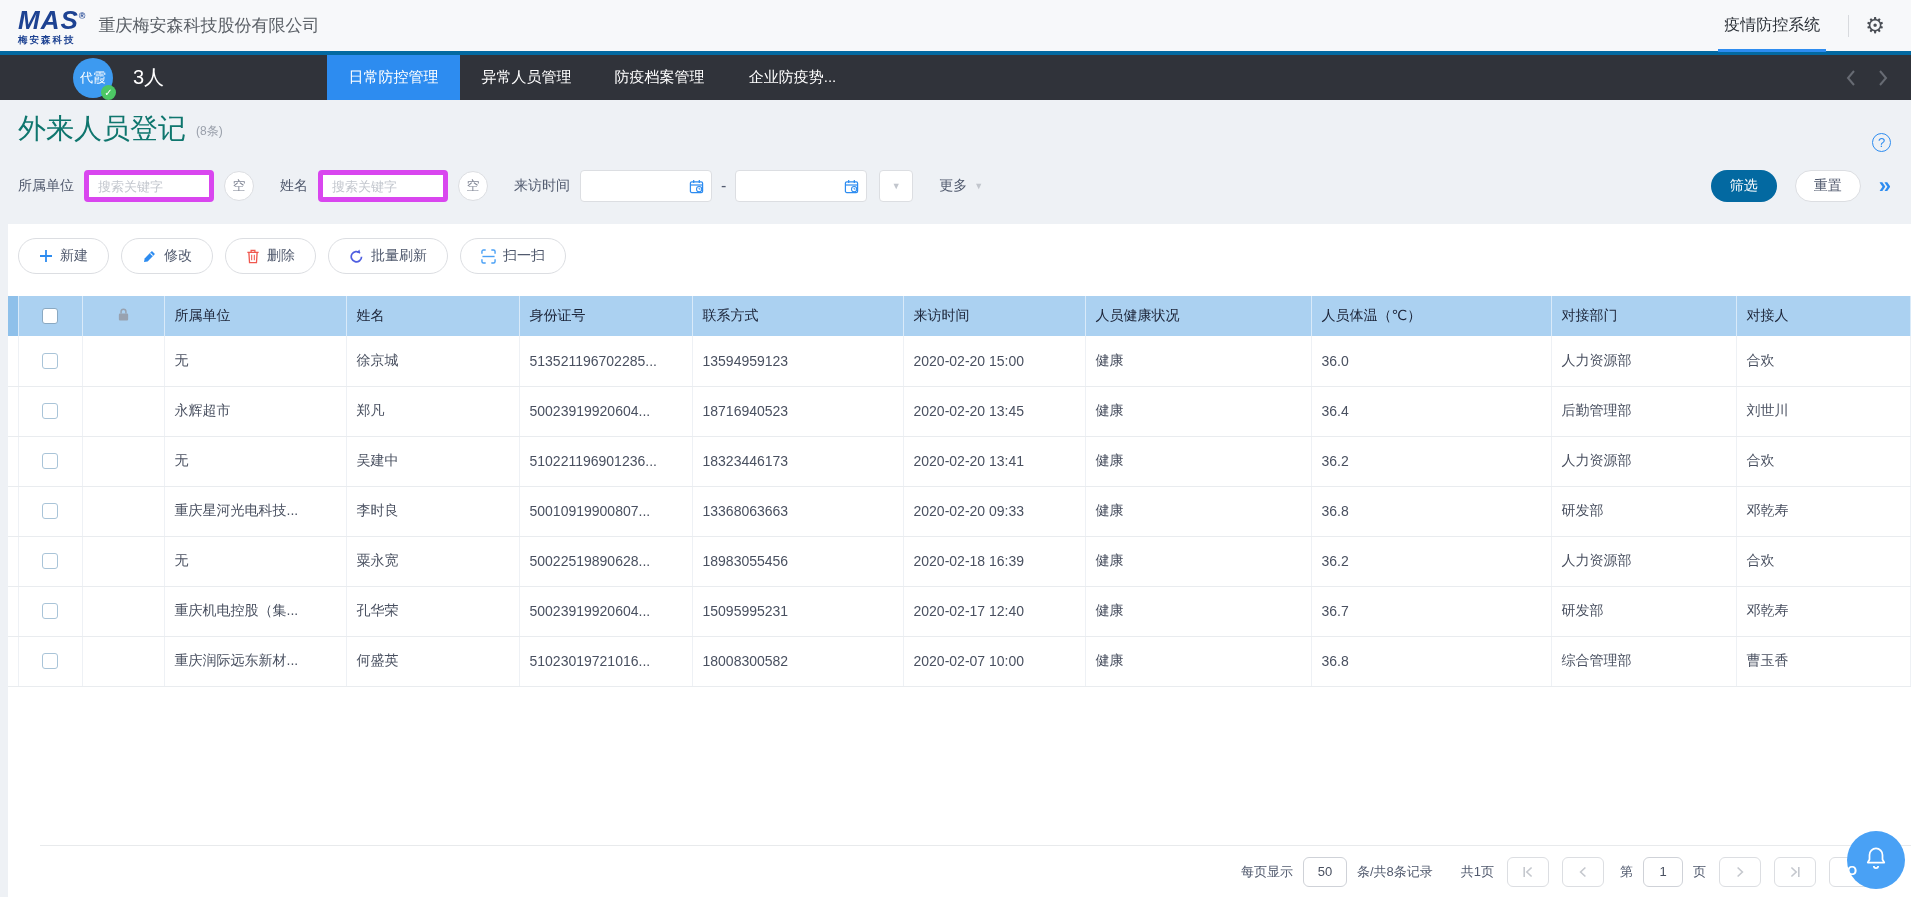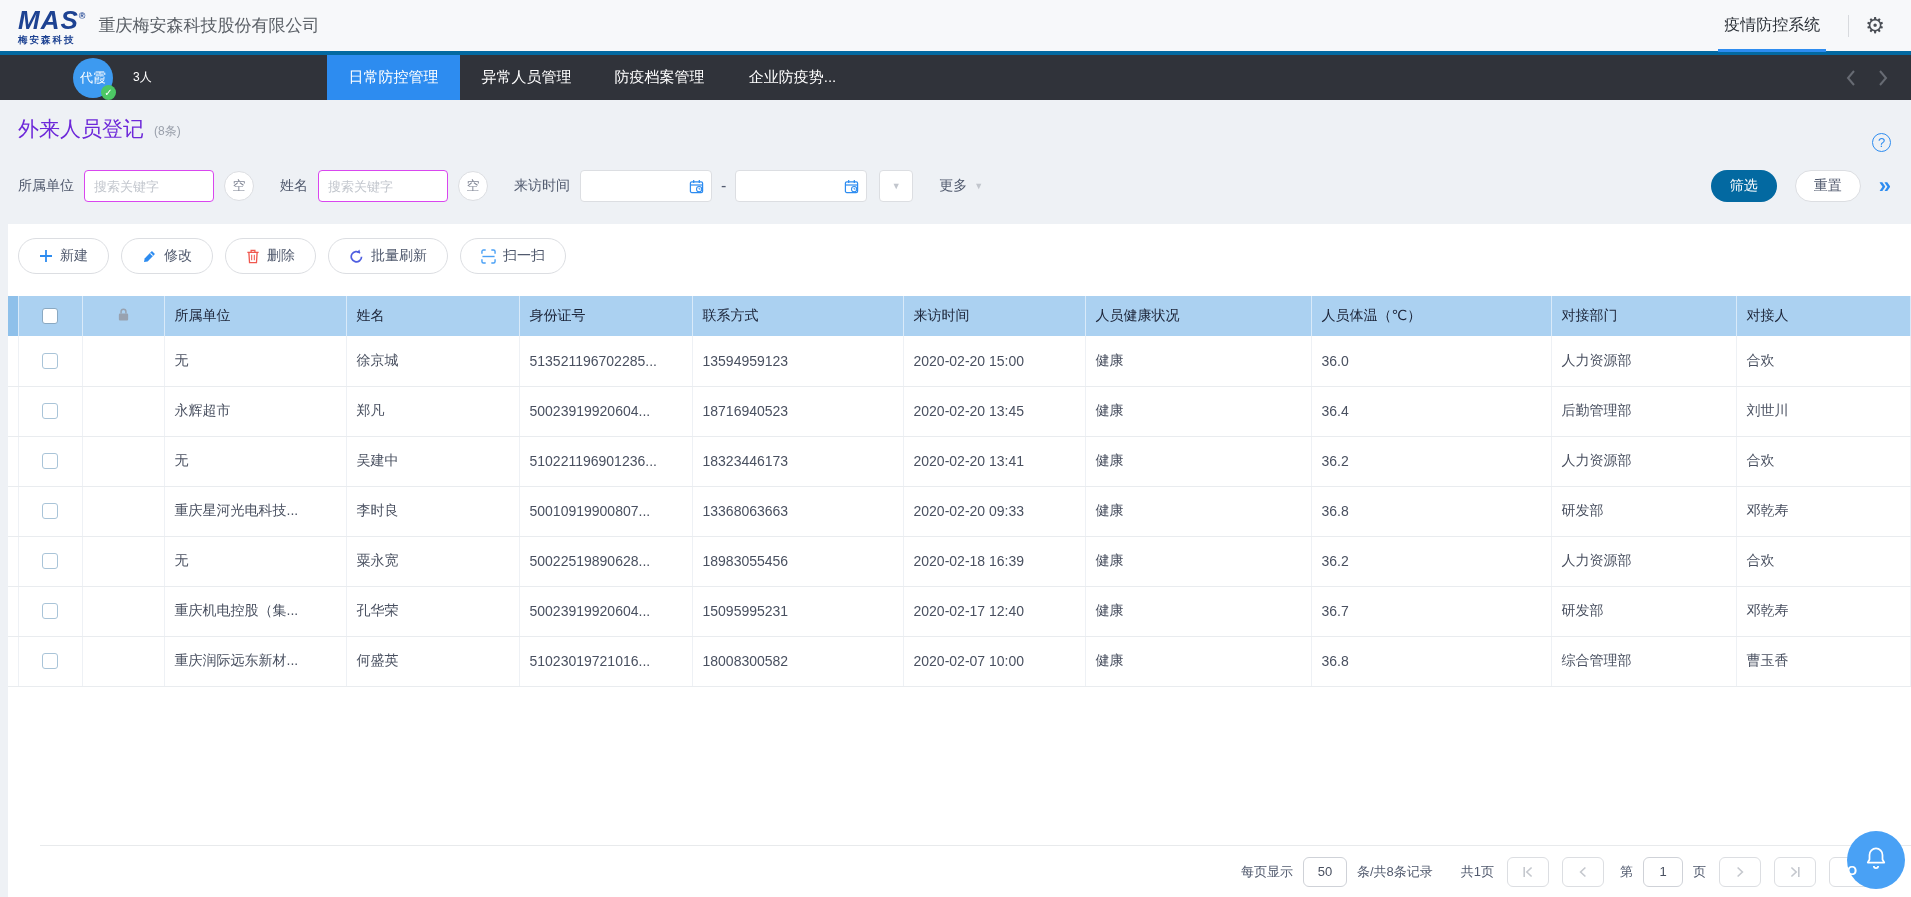--- a/index.html
+++ b/index.html
@@ -18,37 +18,37 @@
   .sys-tab { position:relative; height:100%; display:flex; align-items:center; padding:0 12px; font-size:16px; color:#2c3138; cursor:pointer; }
   .sys-tab::after { content:""; position:absolute; left:6px; right:6px; bottom:-1px; height:3px; background:#2d8cf0; }
   .tb-divider { width:1px; height:22px; background:#d8dade; margin:0 16px; }
   .gear { font-size:22px; color:#4a4e55; margin-right:26px; cursor:pointer; line-height:1; }
 
   
   .navbar { height:45px; flex:0 0 45px; background:#30333a; display:flex; align-items:stretch;padding-left:48px; }
   .user { width:279px; flex:0 0 279px; display:flex; align-items:center; }
   .avatar { position:relative; width:40px; height:40px; border-radius:50%; background:#3d9af0; margin-left:25px; display:flex; align-items:center; justify-content:center; font-size:13px; color:#fff; }
   .avatar-badge { position:absolute; right:-3px; bottom:-2px; width:15px; height:15px; border-radius:50%; background:#4cc764; color:#fff; font-size:10px; display:flex; align-items:center; justify-content:center; }
-  .user-count { color:#fff; font-size:12px; margin-left:20px; }
+  .user-count { color:#fff; font-size:20px; margin-left:20px; }
   .nav-tabs { display:flex; }
   .nav-tab { width:133px; display:flex; align-items:center; justify-content:center; font-size:15px; color:#fff; cursor:pointer; }
   .nav-tab.active { background:#2d8cf0; }
   .nav-arrows { margin-left:auto; display:flex; align-items:center; gap:22px; margin-right:22px; }
   .nav-arrow { cursor:pointer; display:flex; }
 
   
   .title-row { height:58px; flex:0 0 58px; display:flex; align-items:center; padding:0 20px 0 18px; }
-  .page-title { font-size:21px; color:#6d28d9; }
+  .page-title { font-size:28px; color:#0f766e; }
   .page-count { font-size:12px; color:#9aa0ab; margin-left:10px; margin-top:4px; }
   .help { margin-left:auto; width:19px; height:19px; border:1.6px solid #2d8cf0; border-radius:50%; color:#2d8cf0; font-size:13px; display:flex; align-items:center; justify-content:center; cursor:pointer; margin-top:26px; }
 
   
   .filter-row { height:66px; flex:0 0 66px; display:flex; align-items:center; padding:0 20px 10px 18px; }
   .f-label { font-size:14px; color:#515a6e; margin-right:10px; white-space:nowrap; }
-  .f-input { width:130px; height:32px; border:1px solid #d946ef; border-radius:4px; background:#fff; padding:0 9px; font-size:13px; color:#495060; outline:none; }
+  .f-input { width:130px; height:32px; border:5px solid #d946ef; border-radius:4px; background:#fff; padding:0 9px; font-size:13px; color:#495060; outline:none; }
   .f-input::placeholder { color:#c2c6cd; }
   .empty-btn { width:30px; height:30px; border-radius:50%; border:1px solid #dcdee2; background:#fff; color:#808695; font-size:13px; margin:0 26px 0 10px; cursor:pointer; }
   .date-box { position:relative; width:132px; height:32px; border:1px solid #dcdee2; border-radius:4px; background:#fff; }
   .date-box input { width:100%; height:100%; border:none; outline:none; background:transparent; padding:0 26px 0 8px; font-size:13px; }
   .date-box .cal { position:absolute; right:7px; top:8px; }
   .dash { margin:0 9px; color:#515a6e; }
   .dd-btn { width:34px; height:32px; border:1px solid #dcdee2; border-radius:4px; background:#fff; color:#c2c6cd; font-size:9px; margin-left:12px; cursor:pointer; }
   .more-wrap { display:flex; align-items:center; margin-left:26px; cursor:pointer; }
   .caret { font-size:9px; color:#c2c6cd; margin-left:7px; }
   .filter-right { margin-left:auto; display:flex; align-items:center; }

